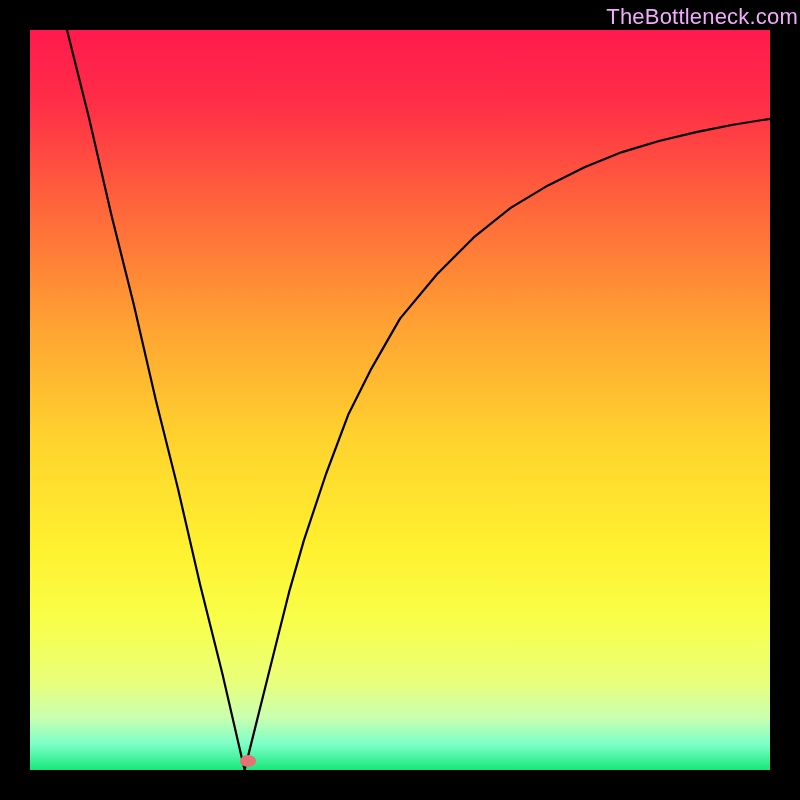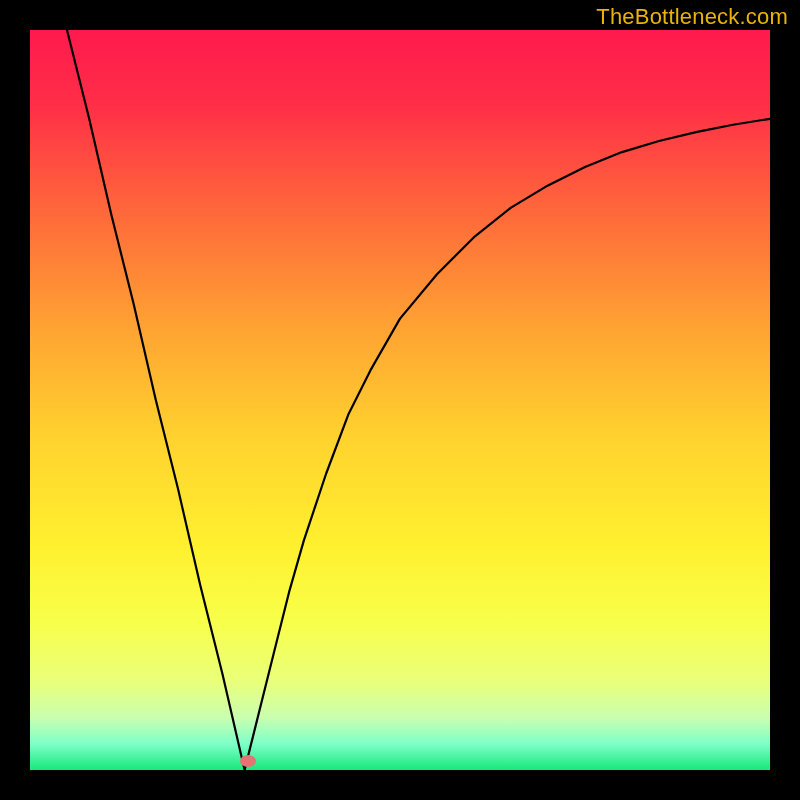--- a/index.html
+++ b/index.html
@@ -12,22 +12,22 @@
   }
   .frame {
     position: relative;
     width: 800px;
     height: 800px;
     background: #000;
   }
   .watermark {
     position: absolute;
     top: 4px;
-    right: 12px;
-    color: #eab308;
+    right: 2px;
+    color: #f0abfc;
     font-size: 22px;
     font-weight: 500;
     letter-spacing: 0.2px;
     z-index: 10;
   }
   .plot-area {
     position: absolute;
     left: 30px;
     top: 30px;
     width: 740px;

